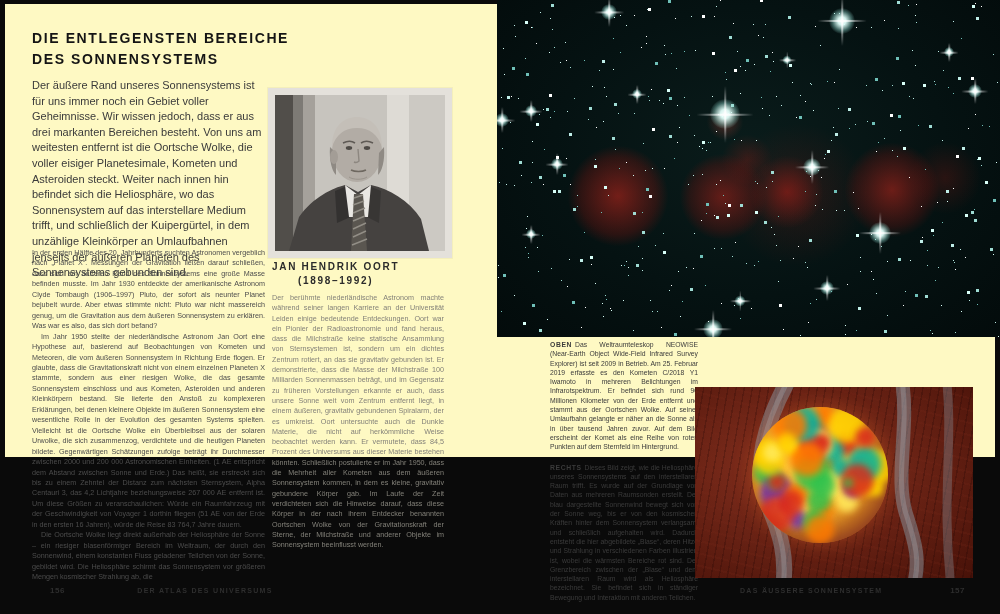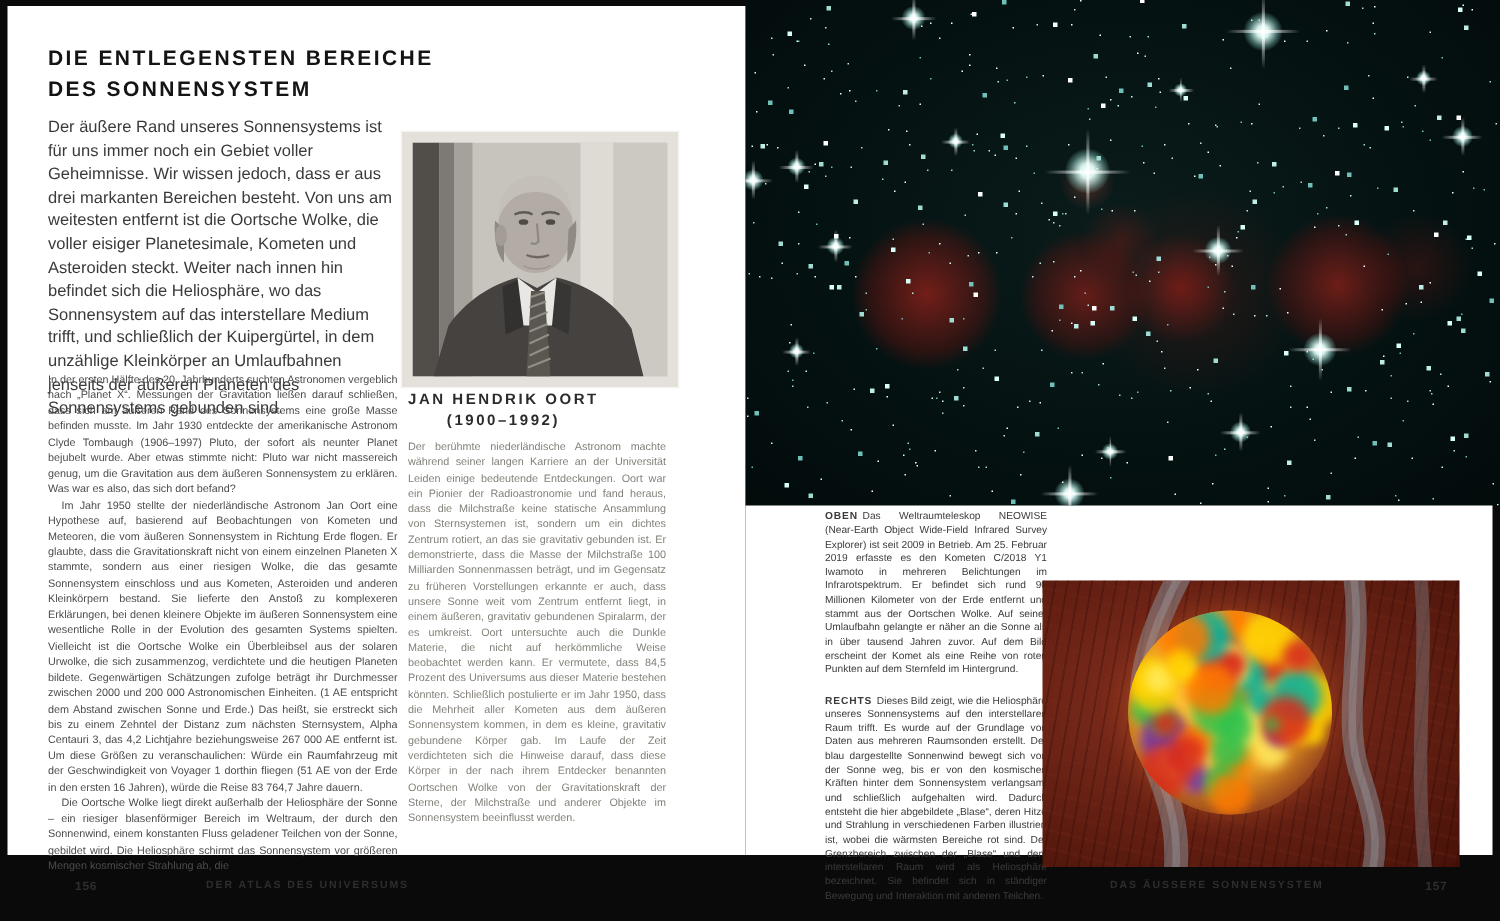--- a/index.html
+++ b/index.html
@@ -1,18 +1,18 @@
 <!DOCTYPE html>
 <html lang="de"><head>
 <meta charset="utf-8">
 <style>
   html,body{margin:0;padding:0;background:#0a0a0a;width:1000px;height:614px;overflow:hidden;
     font-family:"Liberation Sans",sans-serif;}
   .spread{position:relative;width:1000px;height:614px;}
-  .page{position:absolute;top:4px;height:566px;background:#ffffff;}
+  .page{position:absolute;top:4px;height:453px;background:#fef9c3;}
   .page-left{left:5px;width:492px;}
   .page-right{left:497px;width:498px;}
 
   
   .title{position:absolute;left:27px;top:24px;margin:0;color:#141414;
     font-size:14px;font-weight:700;letter-spacing:1.6px;line-height:21px;}
   .title span{display:block;}
   .intro{position:absolute;left:27px;top:74px;width:236px;margin:0;
     font-family:Liberation Sans, sans-serif;font-size:11px;line-height:15.6px;color:#3a3a3a;}
   .body-col{position:absolute;left:27px;top:244px;width:233px;height:352px;overflow:hidden;
@@ -77,21 +77,21 @@
   .blob{position:absolute;display:block;border-radius:50%;filter:blur(3.5px);opacity:.85;}
 </style>
 </head>
 <body>
 
 <div class="spread">
 
   <section class="page page-left">
     <h1 class="title">
       <span>DIE ENTLEGENSTEN BEREICHE</span>
-      <span>DES SONNENSYSTEM</span>
+      <span>DES SONNENSYSTEMS</span>
     </h1>
 
     <p class="intro">Der äußere Rand unseres Sonnensystems ist für uns immer noch ein Gebiet voller Geheimnisse. Wir wissen jedoch, dass er aus drei markanten Bereichen besteht. Von uns am weitesten entfernt ist die Oortsche Wolke, die voller eisiger Planetesimale, Kometen und Asteroiden steckt. Weiter nach innen hin befindet sich die Heliosphäre, wo das Sonnensystem auf das interstellare Medium trifft, und schließlich der Kuipergürtel, in dem unzählige Kleinkörper an Umlaufbahnen jenseits der äußeren Planeten des Sonnensystems gebunden sind.</p>
 
     <div class="body-col">
       <p>In der ersten Hälfte des 20. Jahrhunderts suchten Astronomen vergeblich nach „Planet X“. Messungen der Gravitation ließen darauf schließen, dass sich am äußeren Rand des Sonnensystems eine große Masse befinden musste. Im Jahr 1930 entdeckte der amerikanische Astronom Clyde Tombaugh (1906–1997) Pluto, der sofort als neunter Planet bejubelt wurde. Aber etwas stimmte nicht: Pluto war nicht massereich genug, um die Gravitation aus dem äußeren Sonnensystem zu erklären. Was war es also, das sich dort befand?</p>
       <p class="indent">Im Jahr 1950 stellte der niederländische Astronom Jan Oort eine Hypothese auf, basierend auf Beobachtungen von Kometen und Meteoren, die vom äußeren Sonnensystem in Richtung Erde flogen. Er glaubte, dass die Gravitationskraft nicht von einem einzelnen Planeten X stammte, sondern aus einer riesigen Wolke, die das gesamte Sonnensystem einschloss und aus Kometen, Asteroiden und anderen Kleinkörpern bestand. Sie lieferte den Anstoß zu komplexeren Erklärungen, bei denen kleinere Objekte im äußeren Sonnensystem eine wesentliche Rolle in der Evolution des gesamten Systems spielten. Vielleicht ist die Oortsche Wolke ein Überbleibsel aus der solaren Urwolke, die sich zusammenzog, verdichtete und die heutigen Planeten bildete. Gegenwärtigen Schätzungen zufolge beträgt ihr Durchmesser zwischen 2000 und 200 000 Astronomischen Einheiten. (1 AE entspricht dem Abstand zwischen Sonne und Erde.) Das heißt, sie erstreckt sich bis zu einem Zehntel der Distanz zum nächsten Sternsystem, Alpha Centauri 3, das 4,2 Lichtjahre beziehungsweise 267 000 AE entfernt ist. Um diese Größen zu veranschaulichen: Würde ein Raumfahrzeug mit der Geschwindigkeit von Voyager 1 dorthin fliegen (51 AE von der Erde in den ersten 16 Jahren), würde die Reise 83 764,7 Jahre dauern.</p>
       <p class="indent">Die Oortsche Wolke liegt direkt außerhalb der Heliosphäre der Sonne – ein riesiger blasenförmiger Bereich im Weltraum, der durch den Sonnenwind, einem konstanten Fluss geladener Teilchen von der Sonne, gebildet wird. Die Heliosphäre schirmt das Sonnensystem vor größeren Mengen kosmischer Strahlung ab, die</p>
     </div>
 
@@ -122,21 +122,21 @@
         <ellipse cx="74" cy="53" rx="3.2" ry="1.9" fill="#4e4a46"></ellipse>
         <ellipse cx="92" cy="53" rx="3.2" ry="1.9" fill="#4e4a46"></ellipse>
         <path d="M83,54 L84,66 C82,68 81,68 79,67" stroke="#8d8780" stroke-width="1.4" fill="none"></path>
         <path d="M76,75 C80,77 87,77 91,75" stroke="#6e6860" stroke-width="1.6" fill="none"></path>
         <path d="M74,82 C78,85 88,85 92,82" stroke="#9a948c" stroke-width="1" fill="none"></path>
       </svg>
     </figure>
 
     <h2 class="profile-name">
       <span>JAN HENDRIK OORT</span>
-      <span>(1900–1992)</span>
+      <span>(1898–1992)</span>
     </h2>
     <p class="bio">Der berühmte niederländische Astronom machte während seiner langen Karriere an der Universität Leiden einige bedeutende Entdeckungen. Oort war ein Pionier der Radioastronomie und fand heraus, dass die Milchstraße keine statische Ansammlung von Sternsystemen ist, sondern um ein dichtes Zentrum rotiert, an das sie gravitativ gebunden ist. Er demonstrierte, dass die Masse der Milchstraße 100 Milliarden Sonnenmassen beträgt, und im Gegensatz zu früheren Vorstellungen erkannte er auch, dass unsere Sonne weit vom Zentrum entfernt liegt, in einem äußeren, gravitativ gebundenen Spiralarm, der es umkreist. Oort untersuchte auch die Dunkle Materie, die nicht auf herkömmliche Weise beobachtet werden kann. Er vermutete, dass 84,5 Prozent des Universums aus dieser Materie bestehen könnten. Schließlich postulierte er im Jahr 1950, dass die Mehrheit aller Kometen aus dem äußeren Sonnensystem kommen, in dem es kleine, gravitativ gebundene Körper gab. Im Laufe der Zeit verdichteten sich die Hinweise darauf, dass diese Körper in der nach ihrem Entdecker benannten Oortschen Wolke von der Gravitationskraft der Sterne, der Milchstraße und anderer Objekte im Sonnensystem beeinflusst werden.</p>
 
     <footer class="footer">
       <span class="folio">156</span>
       <span class="running-title">DER ATLAS DES UNIVERSUMS</span>
     </footer>
   </section>
 
   <section class="page page-right">

